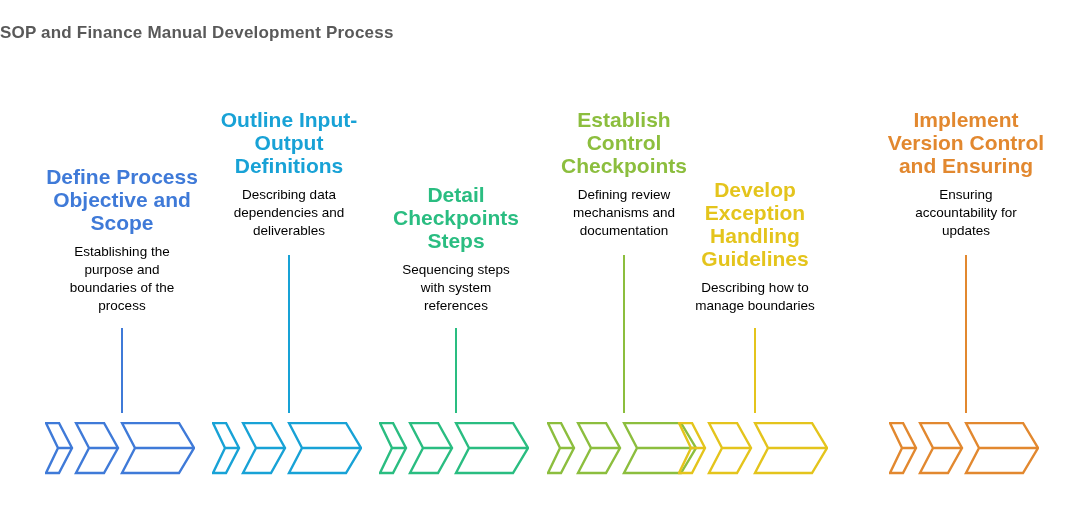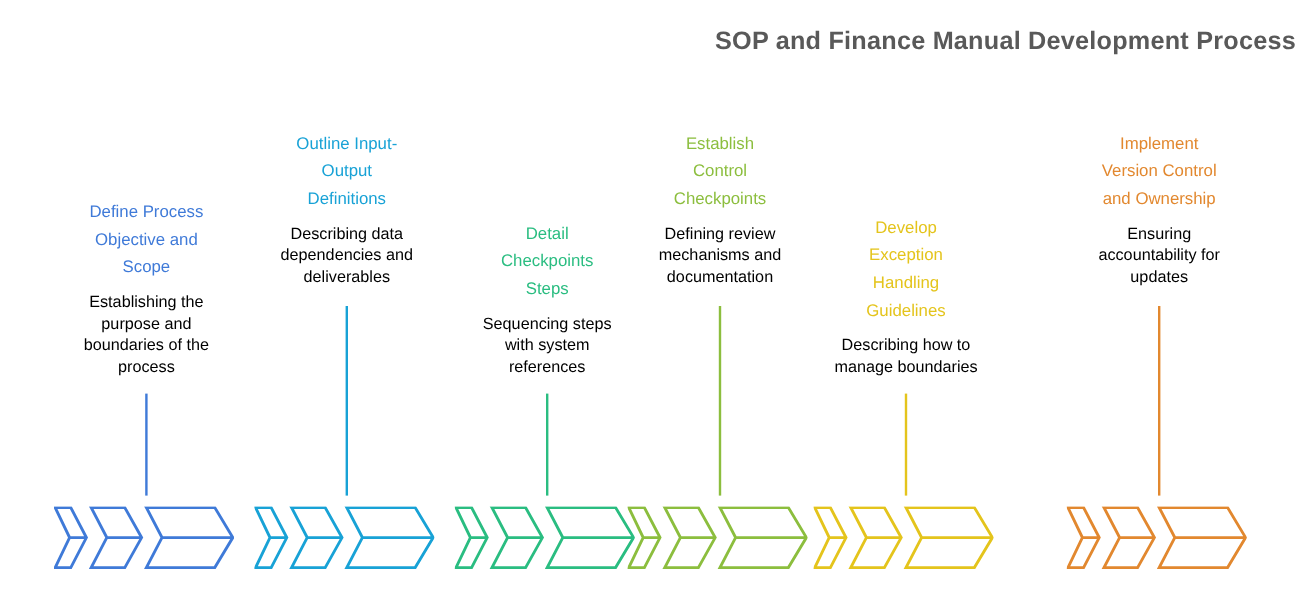--- a/index.html
+++ b/index.html
@@ -1,30 +1,30 @@
 <!DOCTYPE html>
 <html><head>
 <meta charset="utf-8">
 <style>
   html,body{margin:0;padding:0;background:#ffffff;}
   .canvas{
     position:relative;width:1080px;height:512px;background:#ffffff;
     font-family:"Liberation Sans",sans-serif;overflow:hidden;
   }
   .main-title{
-    position:absolute;top:23px;left:0;width:100%;text-align:right;
-    font-size:21px;font-weight:700;color:#595959;letter-spacing:.2px;margin:0;
+    position:absolute;top:23px;left:0;width:100%;text-align:left;
+    font-size:17px;font-weight:700;color:#595959;letter-spacing:.2px;margin:0;
   }
   .col{position:absolute;top:0;height:512px;width:168px;}
-  .c0{left:38px}.c1{left:205px}.c2{left:372px}.c3{left:516px}.c4{left:671px}.c5{left:882px}
+  .c0{left:38px}.c1{left:205px}.c2{left:372px}.c3{left:540px}.c4{left:671px}.c5{left:882px}
   .step-text{position:absolute;left:-4px;right:-4px;text-align:center;}
   .col.low  .step-text{bottom:197px;}
   .col.high .step-text{bottom:272px;}
   .step-title{
-    font-size:14px;line-height:23px;font-weight:400;
+    font-size:21px;line-height:23px;font-weight:700;
     color:var(--c);white-space:pre-line;
   }
   .step-desc{
     margin-top:9px;font-size:13.5px;line-height:18px;
     color:#000000;white-space:pre-line;
   }
   .vline{position:absolute;left:83px;width:2px;background:var(--c);}
   .col.low  .vline{top:328px;height:85px;}
   .col.high .vline{top:255px;height:158px;}
   .chev{position:absolute;left:7px;top:422px;color:var(--c);display:block;}
@@ -118,21 +118,21 @@
       <path d="M1 1 H14 L27 26 L14 51 H1 L13 26 Z M13 26 H27" fill="none" stroke="currentColor" stroke-width="2.4"></path>
       <path d="M31 1 H59 L73 26 L59 51 H31 L44 26 Z M44 26 H73" fill="none" stroke="currentColor" stroke-width="2.4"></path>
       <path d="M77 1 H134 L149 26 L134 51 H77 L90 26 Z M90 26 H149" fill="none" stroke="currentColor" stroke-width="2.4"></path>
     </svg>
   </div>
 
   <div class="col c5 high" style="--c: #e2882f;">
     <div class="step-text">
       <div class="step-title">Implement
 Version Control
-and Ownership</div>
+and Ensuring</div>
       <div class="step-desc">Ensuring
 accountability for
 updates</div>
     </div>
     <div class="vline"></div>
     <svg class="chev" width="150" height="53" viewBox="0 0 150 53">
       <path d="M1 1 H14 L27 26 L14 51 H1 L13 26 Z M13 26 H27" fill="none" stroke="currentColor" stroke-width="2.4"></path>
       <path d="M31 1 H59 L73 26 L59 51 H31 L44 26 Z M44 26 H73" fill="none" stroke="currentColor" stroke-width="2.4"></path>
       <path d="M77 1 H134 L149 26 L134 51 H77 L90 26 Z M90 26 H149" fill="none" stroke="currentColor" stroke-width="2.4"></path>
     </svg>

